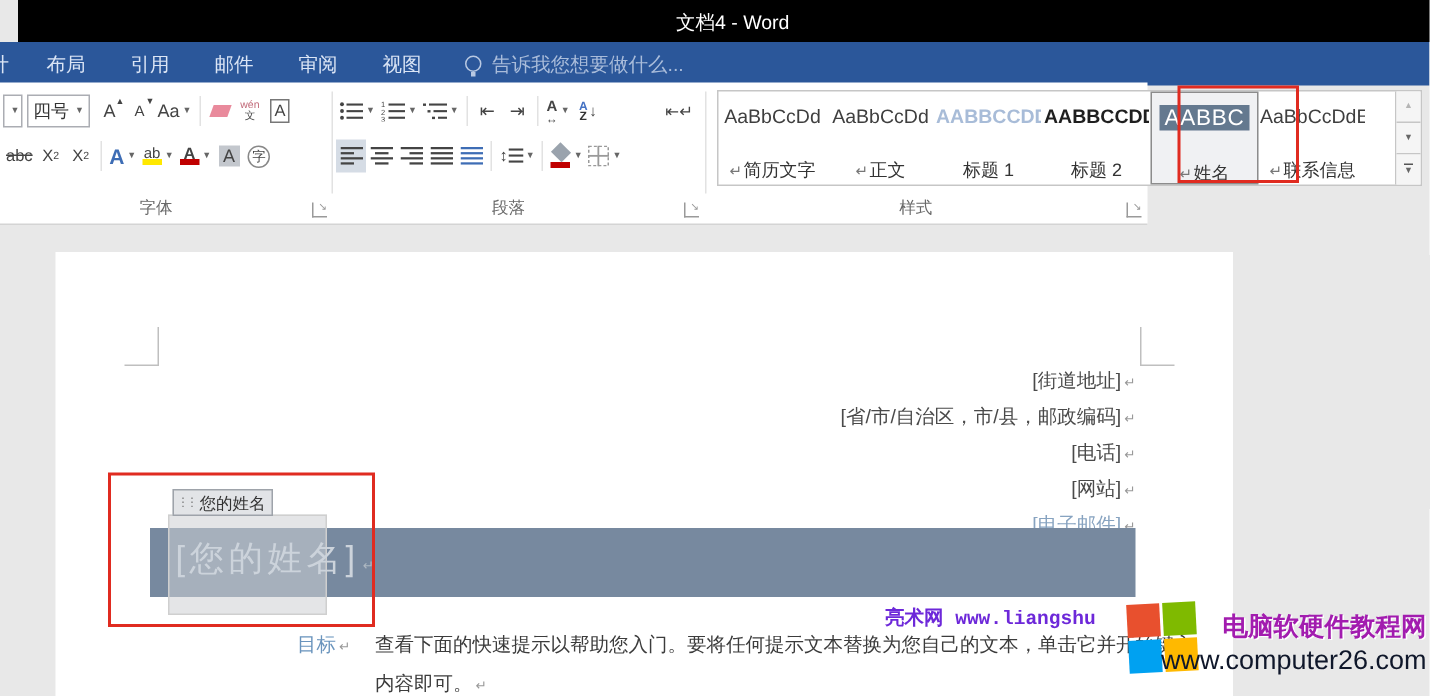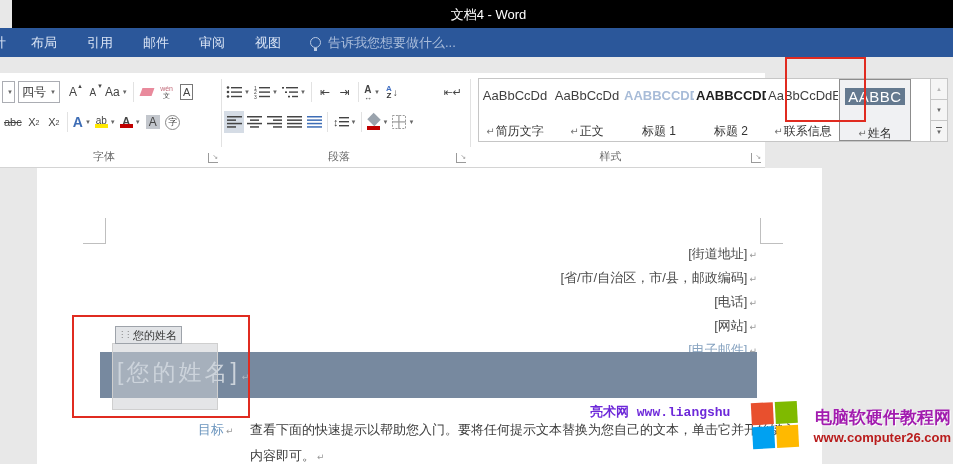--- a/index.html
+++ b/index.html
@@ -11,21 +11,21 @@
   .titlebar .wtitle { position:absolute; left:0; right:0; top:6px; text-align:center; color:#fff; font-size:13px; }
   .tabrow { position:absolute; left:0; top:28px; width:953px; height:29px; background:#2b579a; display:flex; align-items:center; }
   .ptab { width:16px; height:29px; overflow:hidden; position:relative; }
   .ptab span { position:absolute; left:-20px; top:6px; color:#dbe5f5; font-size:13px; white-space:nowrap; }
   .rtab { color:#dbe5f5; font-size:13px; padding:0 15px; line-height:29px; cursor:default; }
   .tellme { display:flex; align-items:center; margin-left:14px; color:#a9bcda; font-size:13px; }
   .bulb { width:11px; height:11px; border:1.5px solid #b9c9e2; border-radius:50%; position:relative; margin-right:7px; }
   .bulb:after { content:""; position:absolute; left:3px; top:10px; width:3px; height:3px; background:#b9c9e2; }
 
   
-  .ribbon { position:absolute; left:0; top:73px; width:765px; height:95px; background:#fff; border-bottom:1px solid #d4d4d4; }
+  .ribbon { position:absolute; left:0; top:55px; width:765px; height:95px; background:#fff; border-bottom:1px solid #d4d4d4; }
   .grp { position:absolute; top:0; height:94px; }
   .grp .glabel { position:absolute; bottom:3px; left:0; right:14px; text-align:center; color:#696969; font-size:11px; }
   .launcher { position:absolute; bottom:4px; right:4px; width:10px; height:10px; border-left:1px solid #9a9a9a; border-bottom:1px solid #9a9a9a; color:#9a9a9a; font-size:7px; line-height:8px; text-align:right; cursor:pointer; }
   .gsep { position:absolute; top:6px; bottom:20px; width:1px; background:#e2e2e2; }
   .row { display:flex; align-items:center; position:absolute; left:2px; }
   .r1 { top:8px; } .r2 { top:38px; }
   .rb { display:inline-flex; align-items:center; justify-content:center; min-width:20px; height:22px; padding:0 2px; background:none; border:none; color:#444; font-size:12px; cursor:pointer; position:relative; font-family:inherit; }
   .rb.sel { background:#d5dce5; }
   .dd { font-size:6px; color:#666; margin-left:2px; }
   .vsep { width:1px; height:20px; background:#e2e2e2; margin:0 3px; }
@@ -79,21 +79,21 @@
   
   .wm-red { position:absolute; left:590px; top:403px; font-size:13px; font-weight:bold; color:#6d28d9; z-index:40; white-space:nowrap; font-family:"Liberation Mono","DejaVu Sans Mono",monospace; }
   .wm-logo { position:absolute; left:752px; top:402px; width:48px; height:48px; z-index:41; transform:rotate(-3deg); }
   .wm-logo i { position:absolute; width:22px; height:22px; }
   .sq-red { left:0; top:0; background:#e8502e; }
   .sq-green { left:24px; top:0; background:#7fba00; }
   .sq-blue { left:0; top:24px; background:#00a1f1; }
   .sq-yellow { left:24px; top:24px; background:#ffb900; }
   .wm-site { position:absolute; right:2px; top:406px; text-align:right; z-index:42; }
   .wm-site .sname { font-size:17px; font-weight:bold; color:#a21caf; text-shadow:1px 1px 0 #fff; white-space:nowrap; }
-  .wm-site .surl { font-size:13px; font-weight:bold; color:#b91c1c; white-space:nowrap; margin-top:1px; }
+  .wm-site .surl { font-size:18px; font-weight:normal; color:#0f172a; white-space:nowrap; margin-top:1px; }
 </style>
 </head>
 <body>
 
 <div id="stage">
 
   <div class="titlebar">
     <span class="wtitle">文档4 - Word</span>
   </div>
 
@@ -337,27 +337,27 @@
           <div class="sname"><span class="pfx">↵</span><span>正文</span></div>
         </div>
         <div class="sitem h1">
           <div class="prev">AABBCCDD</div>
           <div class="sname"><span>标题 1</span></div>
         </div>
         <div class="sitem h2">
           <div class="prev">AABBCCDD</div>
           <div class="sname"><span>标题 2</span></div>
         </div>
+        <div class="sitem namestyle">
+          <div class="prev"><span class="fill">AABBC</span></div>
+          <div class="sname"><span class="pfx">↵</span><span>姓名</span></div>
+        </div>
         <div class="sitem">
           <div class="prev">AaBbCcDdE</div>
           <div class="sname"><span class="pfx">↵</span><span>联系信息</span></div>
-        </div>
-        <div class="sitem namestyle">
-          <div class="prev"><span class="fill">AABBC</span></div>
-          <div class="sname"><span class="pfx">↵</span><span>姓名</span></div>
         </div>
         <div class="scrollcol">
           <div class="sb">
               <span style="color:#b5b5b5;">▲</span>
             </div>
           <div class="sb">
               <span>▼</span>
             </div>
           <div class="sb">
               <span class="morebar">▼</span>

